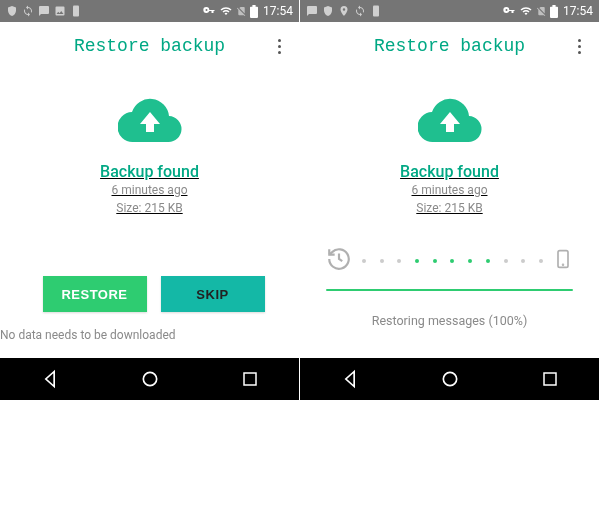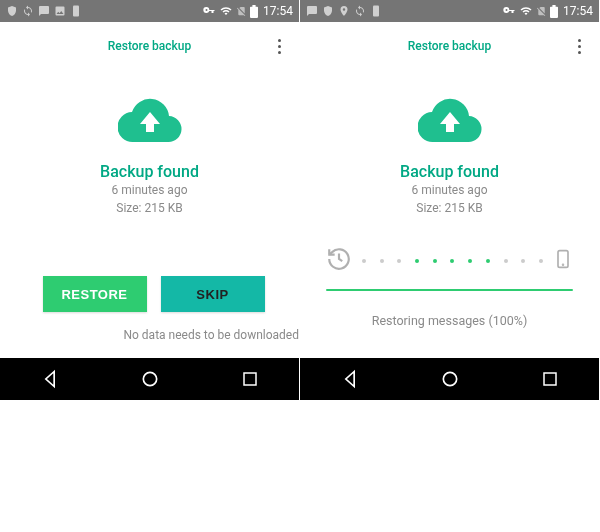--- a/index.html
+++ b/index.html
@@ -38,41 +38,42 @@
   .status-right { gap: 3px; }
   .status-icon { display: inline-flex; }
   .time { color: #fff; font-size: 12px; margin-left: 2px; }
   .app-bar {
     height: 48px;
     display: flex;
     align-items: center;
     justify-content: center;
     position: relative;
   }
-  .app-title { color: #00a884; font-size: 12px; font-weight: 500; }
+  .app-title { color: #00a884; font-size: 18px; font-weight: 500; font-family: Liberation Mono, monospace; }
   .overflow {
     position: absolute;
     right: 8px;
     top: 12px;
     width: 24px;
     height: 24px;
     display: flex;
     flex-direction: column;
     align-items: center;
     justify-content: center;
     gap: 3px;
     cursor: pointer;
   }
   .overflow span { width: 3px; height: 3px; background: #555; border-radius: 50%; }
   .content {
     flex: 1;
     display: flex;
     flex-direction: column;
     align-items: center;
     padding: 8px 18px 0;
+    text-decoration: underline;
   }
   .cloud-wrap { margin: 18px 0 10px; }
   .found-title { color: #00a884; font-size: 16px; font-weight: 500; margin-top: 4px; }
   .meta { color: #8a8a8a; font-size: 12px; text-align: center; line-height: 1.5; }
   .body-text {
     color: #1e1e1e;
     font-size: 13.5px;
     line-height: 1.55;
     margin-top: 18px;
     padding: 0 4px;
@@ -95,21 +96,21 @@
     letter-spacing: 0.5px;
     cursor: pointer;
     box-shadow: 0 1px 2px rgba(0,0,0,0.15);
   }
   .btn-primary { background: #2ecc71; color: #fff; }
   .btn-secondary { background: #14b8a6; color: #222; }
   .footer-note {
     position: absolute;
     bottom: 58px;
     left: 0; right: 0;
-    text-align: right;
+    text-align: left;
     color: #8a8a8a;
     font-size: 12px;
   }
   .progress-area {
     position: absolute;
     bottom: 72px;
     left: 0; right: 0;
     display: flex;
     flex-direction: column;
     align-items: center;

